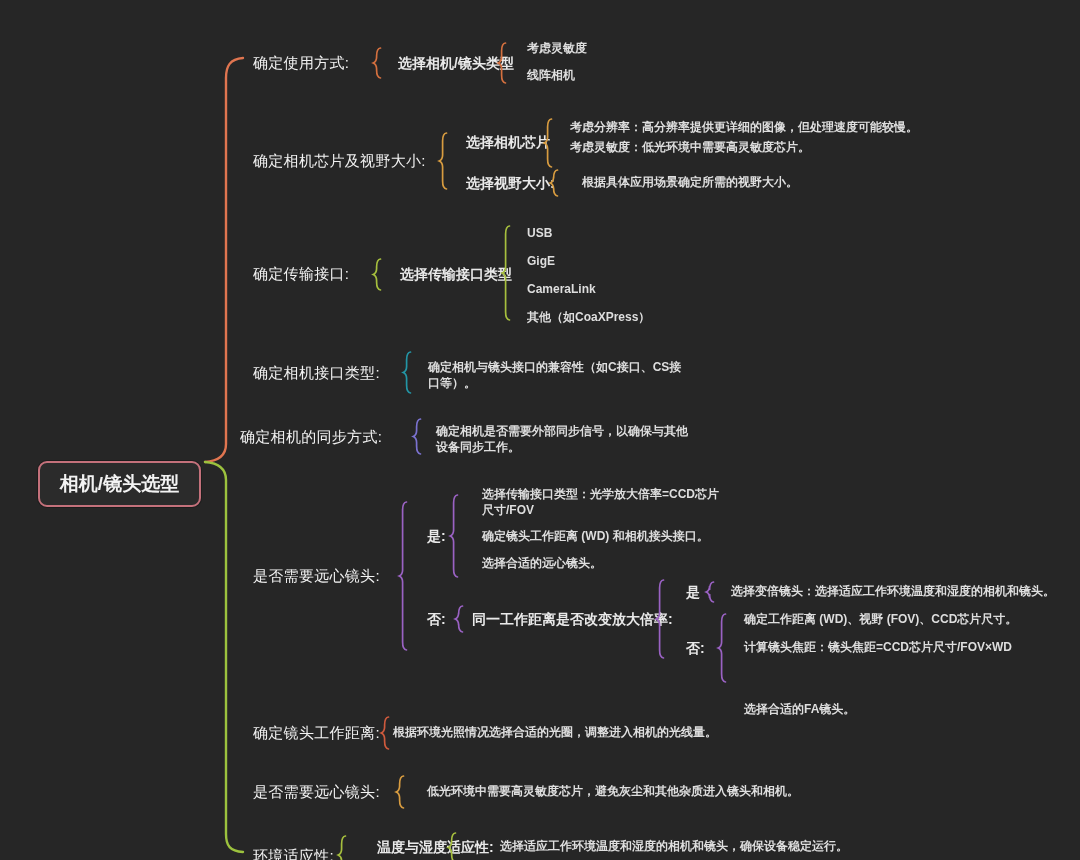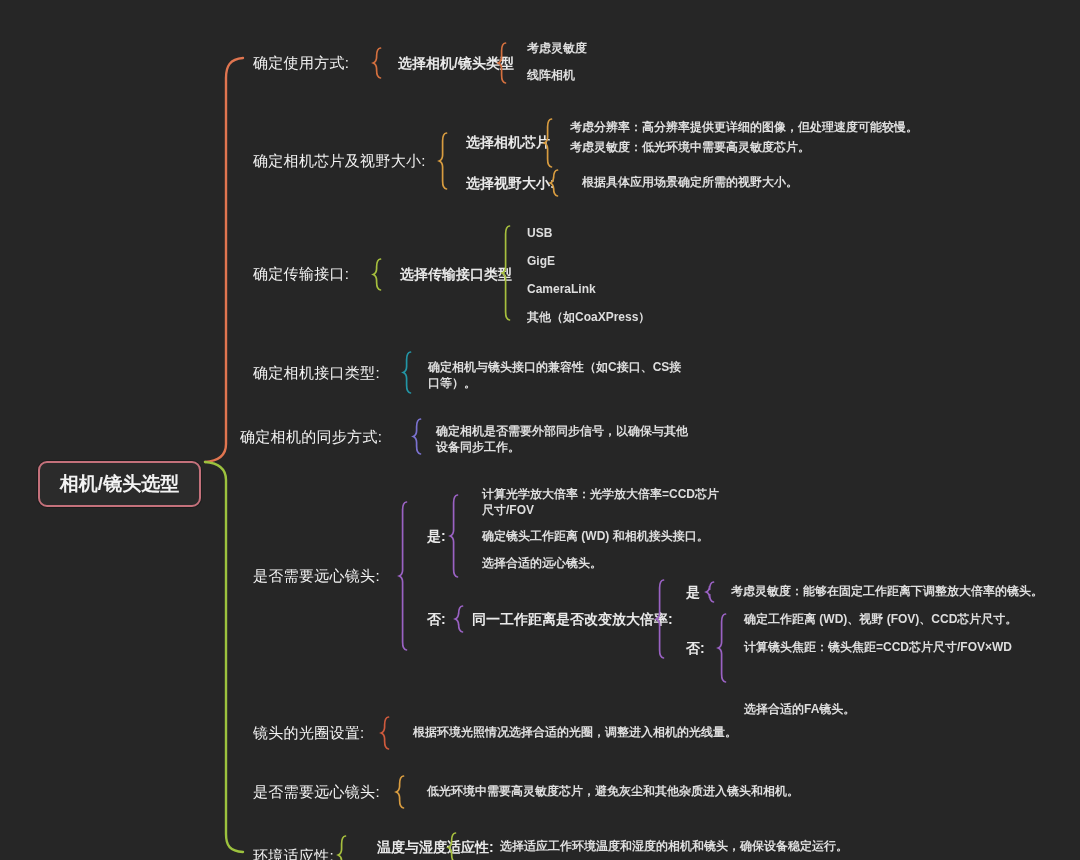--- a/index.html
+++ b/index.html
@@ -98,52 +98,52 @@
 
 <div class="abs lbl1" style="left:253px;top:566px">是否需要远心镜头:</div>
 <svg class="brace c-violet" style="left:398px;top:501px" width="10" height="150" viewBox="0 0 10 150">
     <path d="M8.5,1 C5.2,1.4 4.6,5 4.6,9 L4.6,69 C4.6,73.5 1.2,75 1.2,75 C1.2,75 4.6,76.5 4.6,81 L4.6,141 C4.6,145 5.2,148.6 8.5,149" fill="none" stroke="currentColor" stroke-width="1.7" stroke-linecap="round"></path>
   </svg>
 
 <div class="abs node" style="left:427px;top:528px">是:</div>
 <svg class="brace c-violet" style="left:449px;top:494px" width="10" height="84" viewBox="0 0 10 84">
     <path d="M8.5,1 C5.2,1.4 4.6,5 4.6,9 L4.6,36 C4.6,40.5 1.2,42 1.2,42 C1.2,42 4.6,43.5 4.6,48 L4.6,75 C4.6,79 5.2,82.6 8.5,83" fill="none" stroke="currentColor" stroke-width="1.7" stroke-linecap="round"></path>
   </svg>
-<div class="abs leaf wrap2" style="left:482px;top:486px;width:245px">计算光学放大倍率：光学放大倍率=CCD芯片尺寸/FOV</div>
+<div class="abs leaf wrap2" style="left:482px;top:486px;width:245px">选择传输接口类型：光学放大倍率=CCD芯片尺寸/FOV</div>
 <div class="abs leaf" style="left:482px;top:529px">确定镜头工作距离 (WD) 和相机接头接口。</div>
 <div class="abs leaf" style="left:482px;top:556px">选择合适的远心镜头。</div>
 
 <div class="abs node" style="left:427px;top:611px">否:</div>
 <svg class="brace c-violet" style="left:454px;top:605px" width="10" height="28" viewBox="0 0 10 28">
     <path d="M8.5,1 C5.2,1.4 4.6,5 4.6,9 L4.6,8 C4.6,12.5 1.2,14 1.2,14 C1.2,14 4.6,15.5 4.6,20 L4.6,19 C4.6,23 5.2,26.6 8.5,27" fill="none" stroke="currentColor" stroke-width="1.7" stroke-linecap="round"></path>
   </svg>
 <div class="abs node" style="left:472px;top:611px">同一工作距离是否改变放大倍率:</div>
 <svg class="brace c-violet" style="left:655px;top:579px" width="10" height="80" viewBox="0 0 10 80">
     <path d="M8.5,1 C5.2,1.4 4.6,5 4.6,9 L4.6,34 C4.6,38.5 1.2,40 1.2,40 C1.2,40 4.6,41.5 4.6,46 L4.6,71 C4.6,75 5.2,78.6 8.5,79" fill="none" stroke="currentColor" stroke-width="1.7" stroke-linecap="round"></path>
   </svg>
 
 <div class="abs node" style="left:686px;top:584px">是</div>
 <svg class="brace c-violet" style="left:705px;top:581px" width="10" height="22" viewBox="0 0 10 22">
     <path d="M8.5,1 C5.2,1.4 4.6,5 4.6,9 L4.6,5 C4.6,9.5 1.2,11 1.2,11 C1.2,11 4.6,12.5 4.6,17 L4.6,13 C4.6,17 5.2,20.6 8.5,21" fill="none" stroke="currentColor" stroke-width="1.7" stroke-linecap="round"></path>
   </svg>
-<div class="abs leaf" style="left:731px;top:584px">考虑灵敏度：能够在固定工作距离下调整放大倍率的镜头。</div>
+<div class="abs leaf" style="left:731px;top:584px">选择变倍镜头：选择适应工作环境温度和湿度的相机和镜头。</div>
 
 <div class="abs node" style="left:686px;top:640px">否:</div>
 <svg class="brace c-violet" style="left:717px;top:613px" width="10" height="70" viewBox="0 0 10 70">
     <path d="M8.5,1 C5.2,1.4 4.6,5 4.6,9 L4.6,29 C4.6,33.5 1.2,35 1.2,35 C1.2,35 4.6,36.5 4.6,41 L4.6,61 C4.6,65 5.2,68.6 8.5,69" fill="none" stroke="currentColor" stroke-width="1.7" stroke-linecap="round"></path>
   </svg>
 <div class="abs leaf" style="left:744px;top:612px">确定工作距离 (WD)、视野 (FOV)、CCD芯片尺寸。</div>
 <div class="abs leaf" style="left:744px;top:640px">计算镜头焦距：镜头焦距=CCD芯片尺寸/FOV×WD</div>
 <div class="abs leaf" style="left:744px;top:702px">选择合适的FA镜头。</div>
 
-<div class="abs lbl1" style="left:253px;top:723px">镜头的光圈设置:</div>
+<div class="abs lbl1" style="left:253px;top:723px">确定镜头工作距离:</div>
 <svg class="brace c-red" style="left:380px;top:716px" width="10" height="34" viewBox="0 0 10 34">
     <path d="M8.5,1 C5.2,1.4 4.6,5 4.6,9 L4.6,11 C4.6,15.5 1.2,17 1.2,17 C1.2,17 4.6,18.5 4.6,23 L4.6,25 C4.6,29 5.2,32.6 8.5,33" fill="none" stroke="currentColor" stroke-width="1.7" stroke-linecap="round"></path>
   </svg>
-<div class="abs leaf" style="left:413px;top:725px">根据环境光照情况选择合适的光圈，调整进入相机的光线量。</div>
+<div class="abs leaf" style="left:393px;top:725px">根据环境光照情况选择合适的光圈，调整进入相机的光线量。</div>
 
 <div class="abs lbl1" style="left:253px;top:782px">是否需要远心镜头:</div>
 <svg class="brace c-amber" style="left:395px;top:775px" width="10" height="34" viewBox="0 0 10 34">
     <path d="M8.5,1 C5.2,1.4 4.6,5 4.6,9 L4.6,11 C4.6,15.5 1.2,17 1.2,17 C1.2,17 4.6,18.5 4.6,23 L4.6,25 C4.6,29 5.2,32.6 8.5,33" fill="none" stroke="currentColor" stroke-width="1.7" stroke-linecap="round"></path>
   </svg>
 <div class="abs leaf" style="left:427px;top:784px">低光环境中需要高灵敏度芯片，避免灰尘和其他杂质进入镜头和相机。</div>
 
 <div class="abs lbl1" style="left:253px;top:846px">环境适应性:</div>
 <svg class="brace c-lime" style="left:337px;top:835px" width="10" height="40" viewBox="0 0 10 40">
     <path d="M8.5,1 C5.2,1.4 4.6,5 4.6,9 L4.6,14 C4.6,18.5 1.2,20 1.2,20 C1.2,20 4.6,21.5 4.6,26 L4.6,31 C4.6,35 5.2,38.6 8.5,39" fill="none" stroke="currentColor" stroke-width="1.7" stroke-linecap="round"></path>

